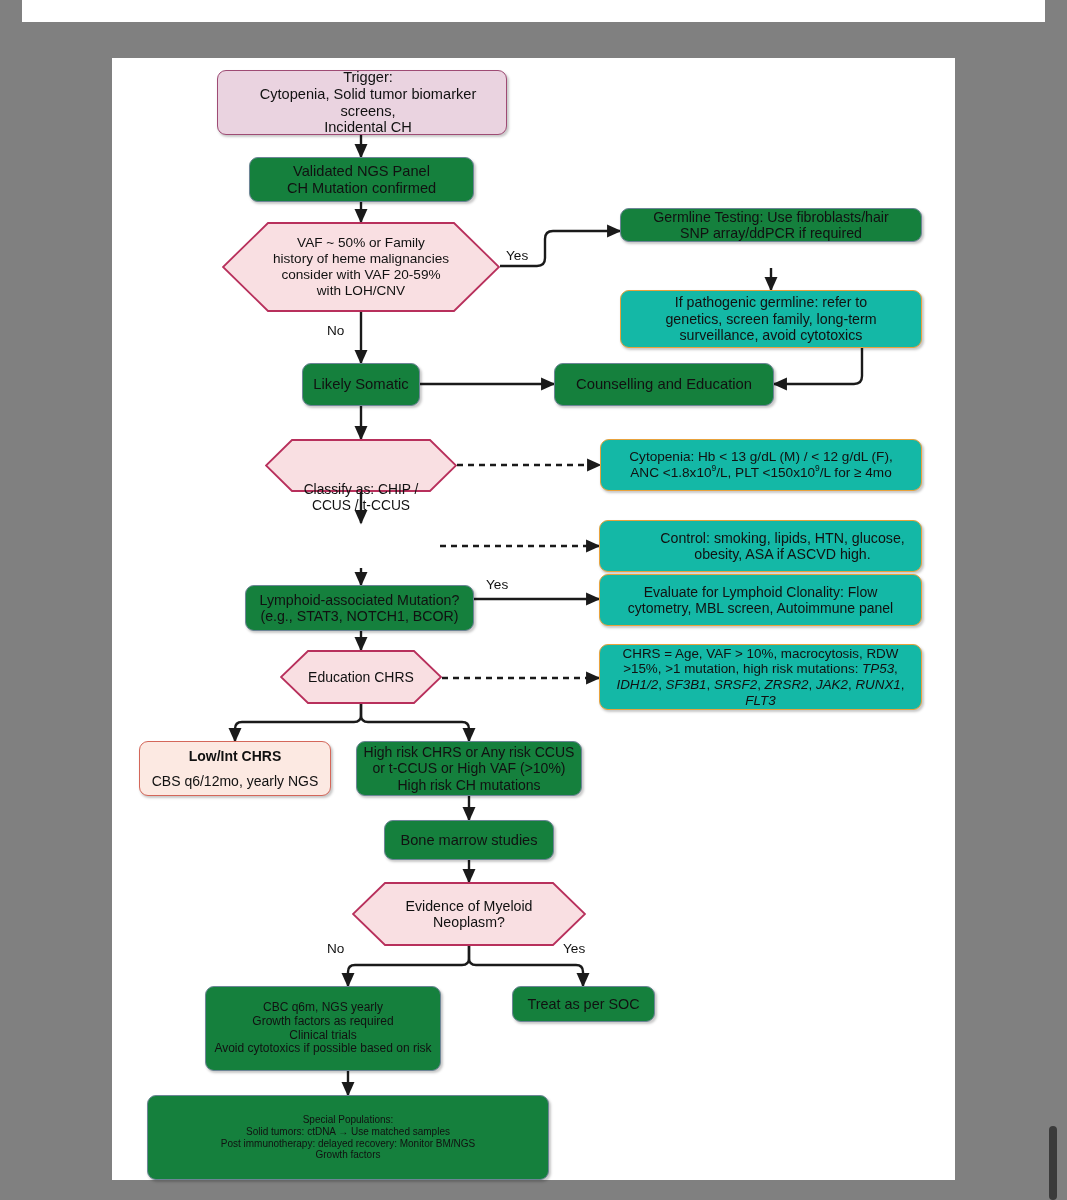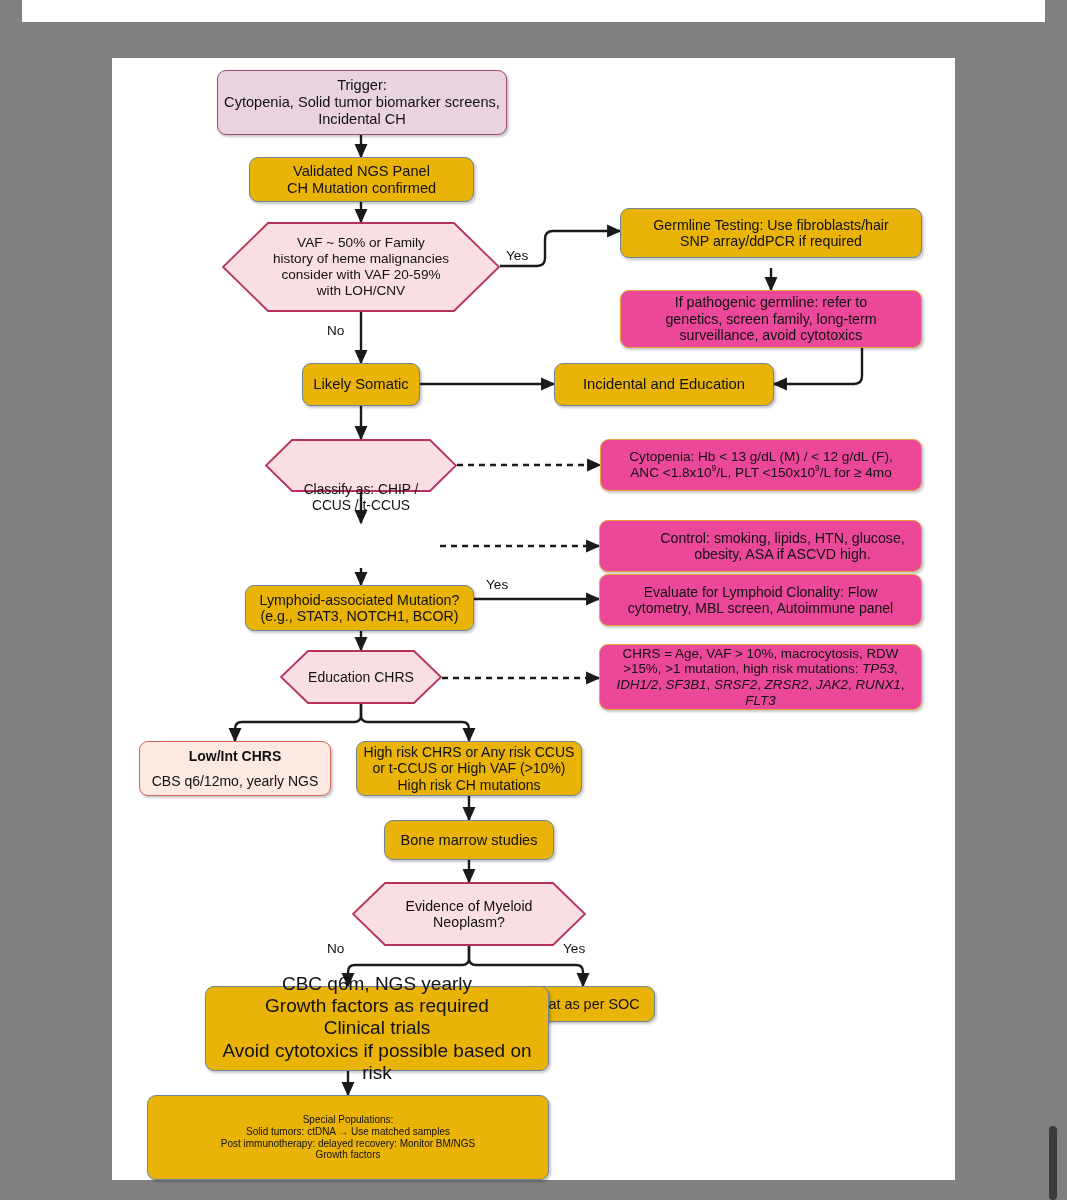--- a/index.html
+++ b/index.html
@@ -67,26 +67,26 @@
   }
   .node .txt { display: block; padding: 0 5px; }
 
   
   .box {
     border-radius: 9px;
     border-width: 1.6px;
     border-style: solid;
   }
   .box-blue {
-    background: #eab308;
+    background: #15803d;
     border-color: #6d8596;
     box-shadow: 1.5px 2px 2.5px rgba(0,0,0,0.22);
   }
   .box-orange {
-    background: #ec4899;
+    background: #14b8a6;
     border-color: #e8a23d;
     box-shadow: 1.5px 2px 2.5px rgba(0,0,0,0.22);
   }
   .box-red {
     background: #fce9e2;
     border-color: #d4675a;
     box-shadow: 1.5px 2px 2.5px rgba(0,0,0,0.22);
   }
   .box-purple {
     background: #ead3e0;
@@ -189,21 +189,21 @@
           <path d="M357,888 L357,900 Q357,907 364,907 L464,907 Q471,907 471,914 L471,928" marker-end="url(#arr)"></path>
         </g>
 
         <g fill="none" stroke="#1a1a1a" stroke-width="2.4" marker-end="url(#arr)">
 
           <path d="M236,1013 L236,1037"></path>
         </g>
       </svg>
 
       <div class="node box box-purple" style="left:105px; top:12px; width:290px; height:65px; font-size:14.6px;">
-        <span class="txt" style="white-space:pre-line;">Trigger:
+        <span class="txt" style="white-space:pre-line;padding-left:17px;">Trigger:
 Cytopenia, Solid tumor biomarker screens,
 Incidental CH</span>
       </div>
 
       <div class="node box box-blue" style="left:137px; top:99px; width:225px; height:45px; font-size:14.6px;">
         <span class="txt" style="white-space:pre-line;">Validated NGS Panel
 CH Mutation confirmed</span>
       </div>
 
       <div class="hexwrap" style="left:110px; top:164px; width:278px; height:90px;">
@@ -211,37 +211,37 @@
           <polygon points="46,1 232,1 277,45 232,89 46,89 1,45" fill="#f9dfe2" stroke="#b8305c" stroke-width="1.8"></polygon>
         </svg>
         <div class="hexlabel" style="font-size:13.6px;">
             <span style="white-space:pre-line;">VAF ~ 50% or Family
 history of heme malignancies
 consider with VAF 20-59%
 with LOH/CNV</span>
           </div>
       </div>
 
-      <div class="node box box-blue" style="left:508px; top:150px; width:302px; height:50px; font-size:14.2px;">
+      <div class="node box box-blue" style="left:508px; top:150px; width:302px; height:34px; font-size:14.2px;">
         <span class="txt" style="white-space:pre-line;">Germline Testing: Use fibroblasts/hair
 SNP array/ddPCR if required</span>
       </div>
 
       <div class="node box box-orange" style="left:508px; top:232px; width:302px; height:58px; font-size:14.2px;">
         <span class="txt" style="white-space:pre-line;">If pathogenic germline: refer to
 genetics, screen family, long-term
 surveillance, avoid cytotoxics</span>
       </div>
 
       <div class="node box box-blue" style="left:190px; top:305px; width:118px; height:43px; font-size:14.8px;">
         <span class="txt">Likely Somatic</span>
       </div>
 
       <div class="node box box-blue" style="left:442px; top:305px; width:220px; height:43px; font-size:14.8px;">
-        <span class="txt">Incidental and Education</span>
+        <span class="txt">Counselling and Education</span>
       </div>
 
       <div class="hexwrap" style="left:153px; top:381px; width:192px; height:53px;">
         <svg width="192" height="53" viewBox="0 0 192 53" xmlns="http://www.w3.org/2000/svg">
           <polygon points="27,1 165,1 191,26.5 165,52 27,52 1,26.5" fill="#f9dfe2" stroke="#b8305c" stroke-width="1.8"></polygon>
         </svg>
         <div class="hexlabel" style="font-size:13.8px;margin-top:32px;">
             <span style="white-space:pre-line;">Classify as: CHIP /
 CCUS / t-CCUS</span>
           </div>
@@ -302,21 +302,21 @@
         <div class="hexlabel" style="font-size:14.2px;">
             <span style="white-space:pre-line;">Evidence of Myeloid
 Neoplasm?</span>
           </div>
       </div>
 
       <div class="node box box-blue" style="left:400px; top:928px; width:143px; height:36px; font-size:14.4px;">
         <span class="txt">Treat as per SOC</span>
       </div>
 
-      <div class="node box box-blue" style="left:93px; top:928px; width:344px; height:85px; font-size:19px;">
+      <div class="node box box-blue" style="left:93px; top:928px; width:236px; height:85px; font-size:12px;">
         <span class="txt" style="white-space:pre-line;">CBC q6m, NGS yearly
 Growth factors as required
 Clinical trials
 Avoid cytotoxics if possible based on risk</span>
       </div>
 
       <div class="node box box-blue" style="left:35px; top:1037px; width:402px; height:85px; font-size:10px;">
         <span class="txt" style="white-space:pre-line;">Special Populations:
 Solid tumors: ctDNA → Use matched samples
 Post immunotherapy: delayed recovery: Monitor BM/NGS

